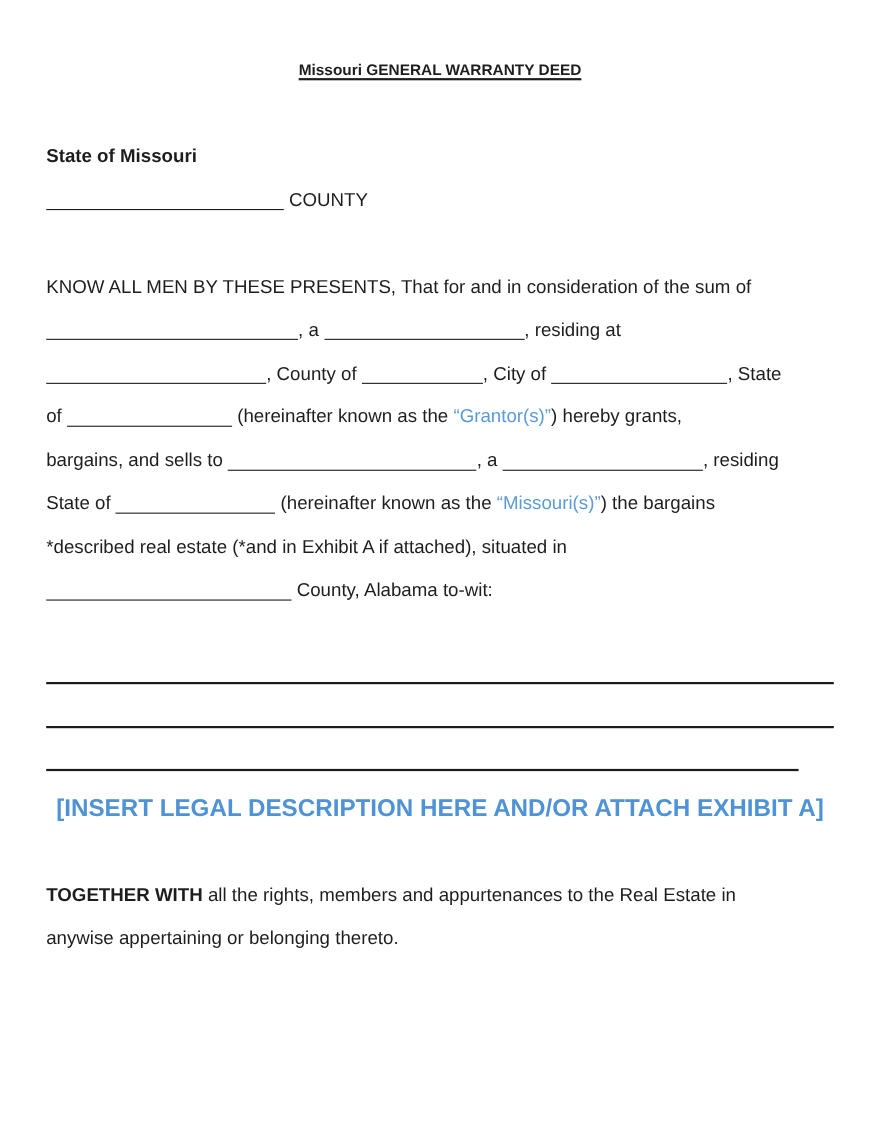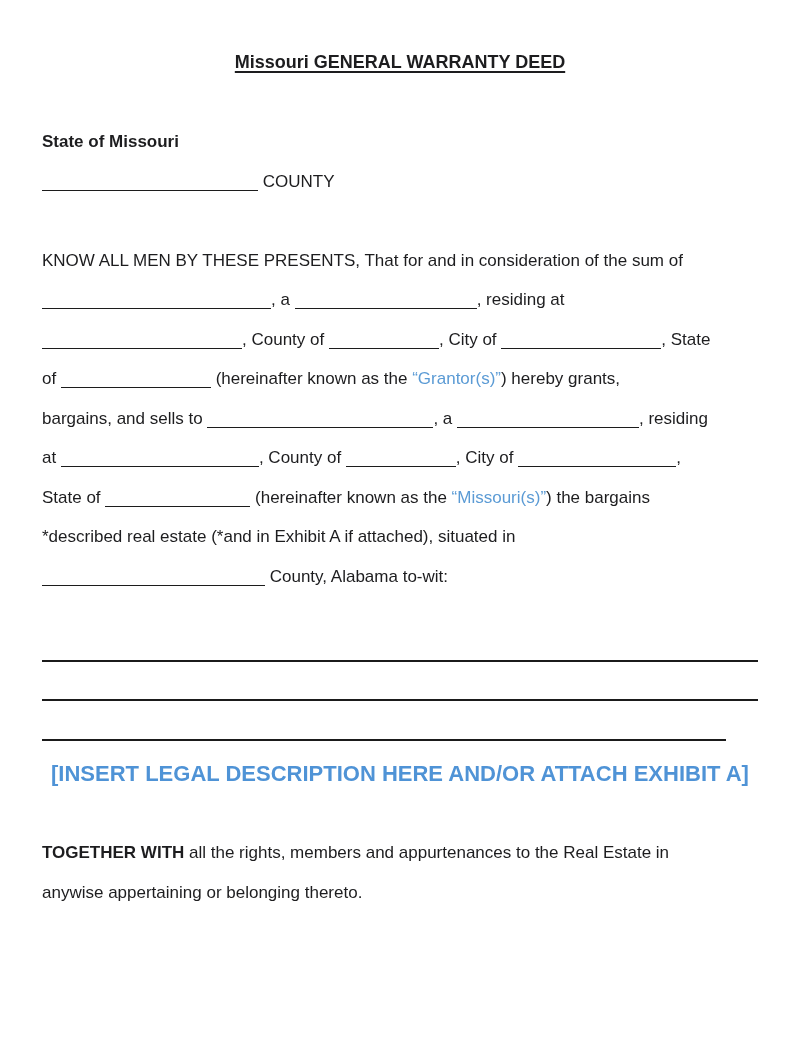--- a/index.html
+++ b/index.html
@@ -18,21 +18,21 @@
   }
   .line {
     height: 39.5px;
     line-height: 39.5px;
     white-space: nowrap;
   }
   .sp { height: 39.5px; }
   .center { text-align: center; }
   .bold { font-weight: bold; }
   .title-text {
-    font-size: 18px;
+    font-size: 14px;
     font-weight: bold;
     text-decoration: underline;
     text-decoration-thickness: 1.5px;
     text-underline-offset: 3px;
   }
   .blue { color: #5b9bd5; margin-top: 12px; }
   .placeholder-text {
     color: #4f93d6;
     font-weight: bold;
     font-size: 22px;
@@ -72,21 +72,20 @@
 
 
   <div class="line"><span class="bl" style="width:229px"></span><span>, a </span><span class="bl" style="width:182px"></span><span>, residing at</span></div>
 
   <div class="line"><span class="bl" style="width:200px"></span><span>, County of </span><span class="bl" style="width:110px"></span><span>, City of </span><span class="bl" style="width:160px"></span><span>, State</span></div>
 
   <div class="line"><span>of </span><span class="bl" style="width:150px"></span><span> (hereinafter known as the </span><span class="blue">“Grantor(s)”</span><span>) hereby grants,</span></div>
 
   <div class="line"><span>bargains, and sells to </span><span class="bl" style="width:226px"></span><span>, a </span><span class="bl" style="width:182px"></span><span>, residing</span></div>
 
-  <div class="line"><span>at </span><span class="bl" style="width:198px"></span><span>, County of </span><span class="bl" style="width:110px"></span><span>, City of </span><span class="bl" style="width:158px"></span><span>,</span></div>
 
   <div class="line"><span>State of </span><span class="bl" style="width:145px"></span><span> (hereinafter known as the </span><span class="blue">“Missouri(s)”</span><span>) the bargains</span></div>
 
   <div class="line">*described real estate (*and in Exhibit A if attached), situated in</div>
 
   <div class="line"><span class="bl" style="width:223px"></span><span> County, Alabama to-wit:</span></div>
 
   <div class="sp"></div>
 
   <div class="ruleline">

